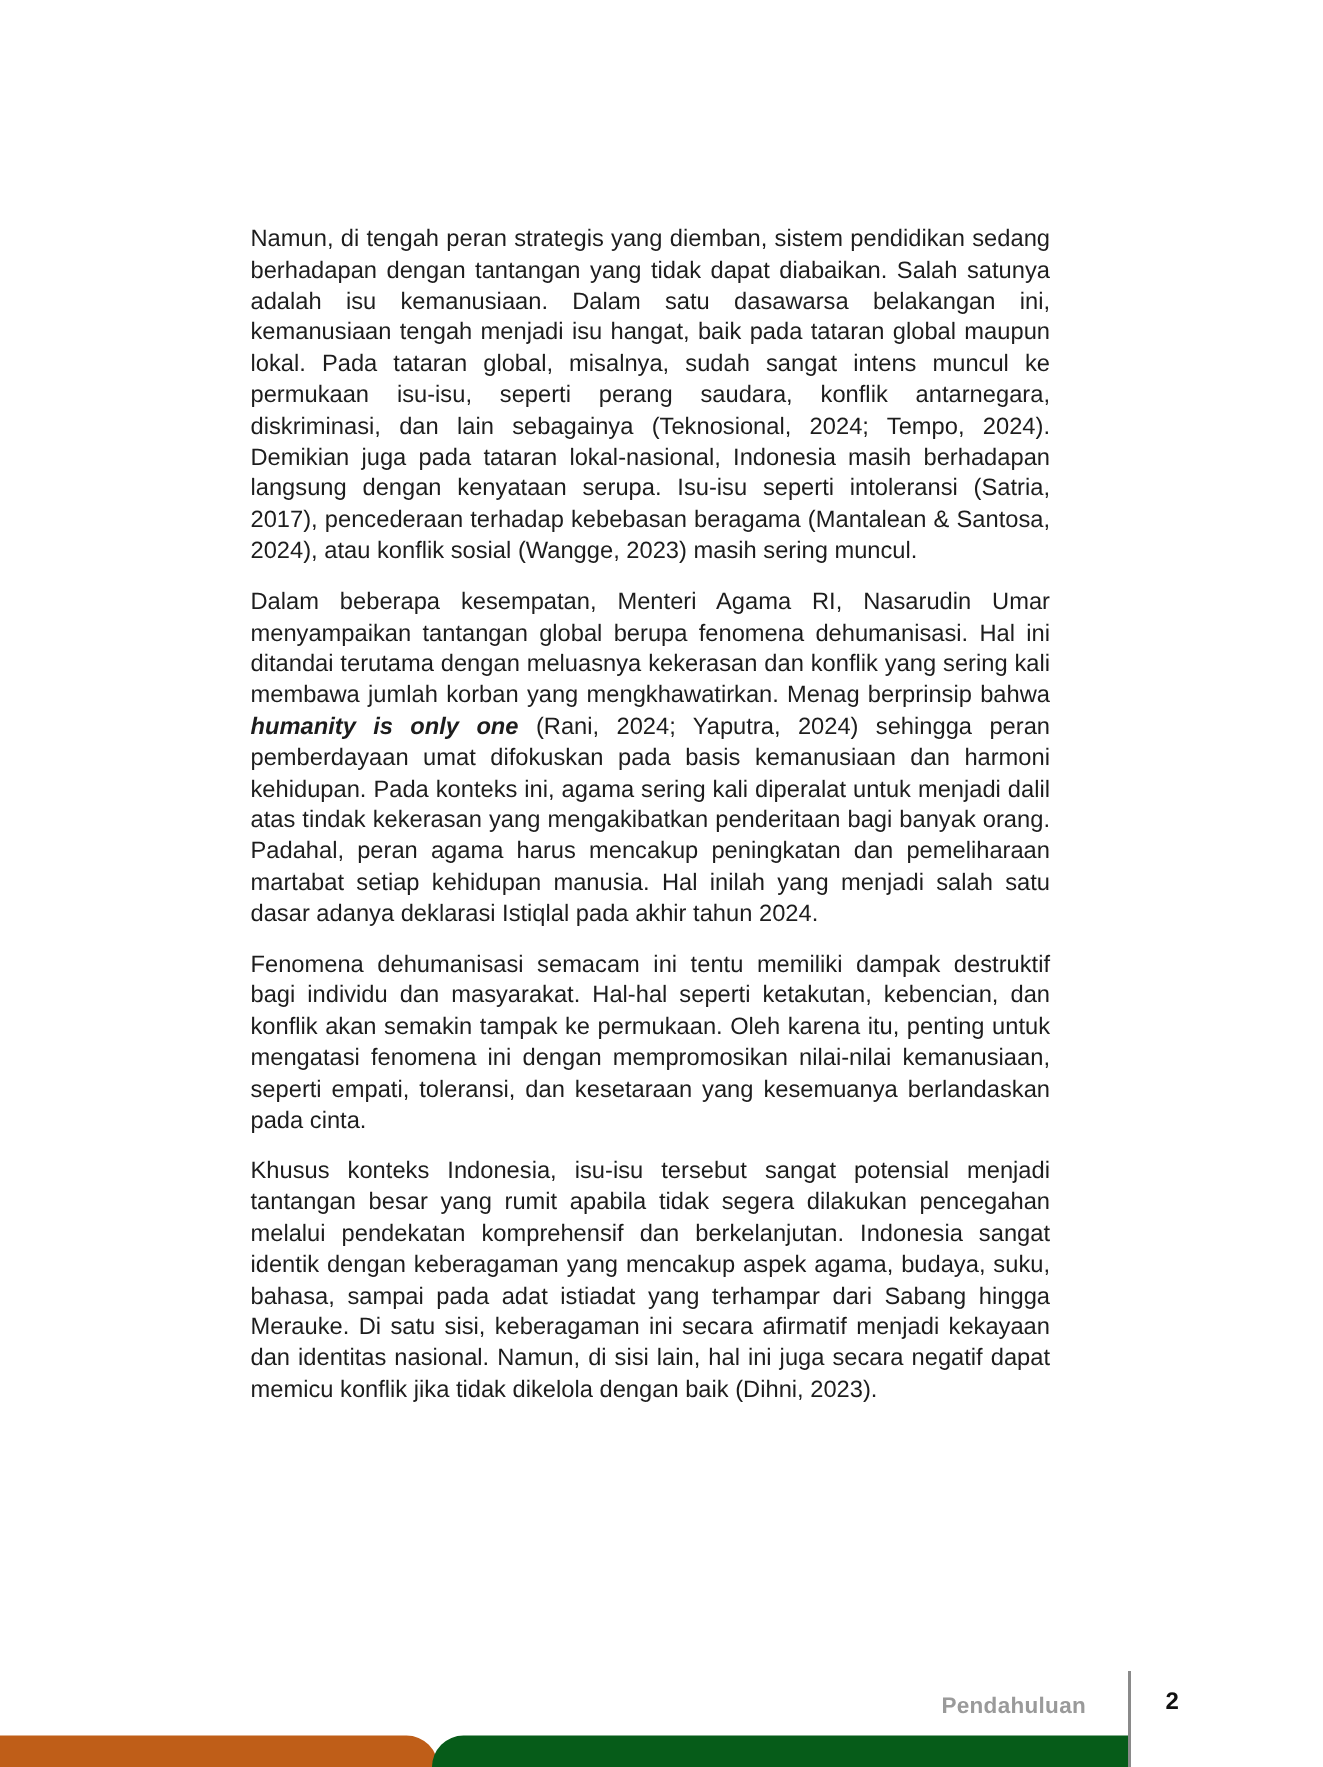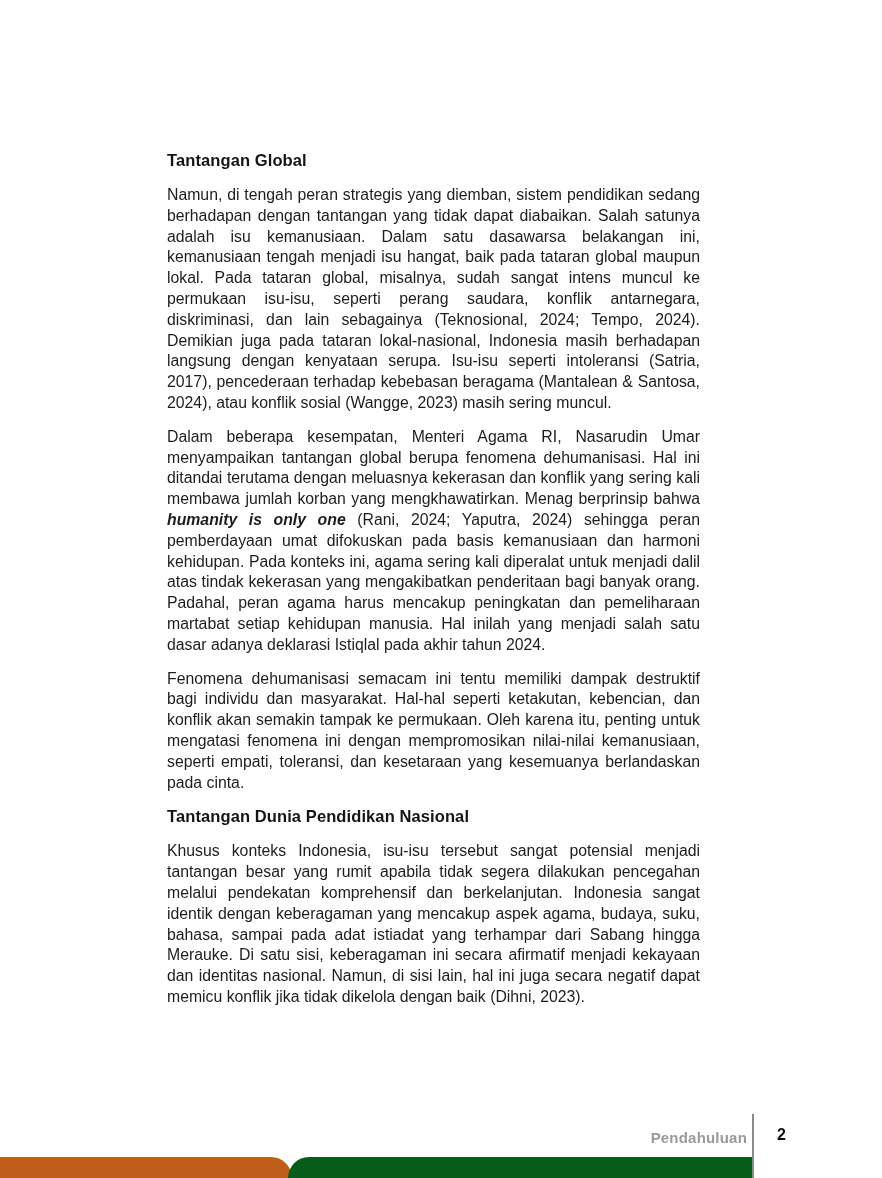--- a/index.html
+++ b/index.html
@@ -20,46 +20,44 @@
   .section-heading{
     font-size:16.5px;font-weight:bold;color:var(--heading-text);
     margin:0 0 14px 0;letter-spacing:0.1px;line-height:21px;
   }
   .para{
     font-size:15.8px;line-height:20.8px;color:var(--body-text);
     text-align:justify;text-justify:inter-word;margin:0 0 13px 0;
   }
   .para em{font-style:italic;font-weight:bold;}
   .footer-label{
-    position:absolute;top:1129px;right:135px;
+    position:absolute;top:1129px;right:158px;
     font-size:15px;font-weight:600;color:var(--footer-text);letter-spacing:0.2px;
   }
   .footer-rule{
     position:absolute;left:752px;top:1114px;width:2px;height:64px;
     background:var(--rule);z-index:3;
   }
   .footer-page{
     position:absolute;left:777px;top:1126px;
     font-size:16px;font-weight:bold;color:#111111;
   }
   .bar{position:absolute;bottom:0;height:21px;z-index:1;}
   .bar-orange{left:0;width:292px;background:var(--accent-orange);border-top-right-radius:26px;}
   .bar-green{left:288px;width:465px;background:var(--accent-green);border-top-left-radius:26px;z-index:2;}
 </style>
 </head>
 <body>
 
 <div class="page">
 
   <main class="body-text" id="content-root">
-      <h2 class="section-heading">Tantangan Global</h2>
       <p class="para"><span>Namun, di tengah peran strategis yang diemban, sistem pendidikan sedang berhadapan dengan tantangan yang tidak dapat diabaikan. Salah satunya adalah isu kemanusiaan. Dalam satu dasawarsa belakangan ini, kemanusiaan tengah menjadi isu hangat, baik pada tataran global maupun lokal. Pada tataran global, misalnya, sudah sangat intens muncul ke permukaan isu-isu, seperti perang saudara, konflik antarnegara, diskriminasi, dan lain sebagainya (Teknosional, 2024; Tempo, 2024). Demikian juga pada tataran lokal-nasional, Indonesia masih berhadapan langsung dengan kenyataan serupa. Isu-isu seperti intoleransi (Satria, 2017), pencederaan terhadap kebebasan beragama (Mantalean &amp; Santosa, 2024), atau konflik sosial (Wangge, 2023) masih sering muncul.</span></p>
       <p class="para"><span>Dalam beberapa kesempatan, Menteri Agama RI, Nasarudin Umar menyampaikan tantangan global berupa fenomena dehumanisasi. Hal ini ditandai terutama dengan meluasnya kekerasan dan konflik yang sering kali membawa jumlah korban yang mengkhawatirkan. Menag berprinsip bahwa </span><em>humanity is only one</em><span> (Rani, 2024; Yaputra, 2024) sehingga peran pemberdayaan umat difokuskan pada basis kemanusiaan dan harmoni kehidupan. Pada konteks ini, agama sering kali diperalat untuk menjadi dalil atas tindak kekerasan yang mengakibatkan penderitaan bagi banyak orang. Padahal, peran agama harus mencakup peningkatan dan pemeliharaan martabat setiap kehidupan manusia. Hal inilah yang menjadi salah satu dasar adanya deklarasi Istiqlal pada akhir tahun 2024.</span></p>
       <p class="para"><span>Fenomena dehumanisasi semacam ini tentu memiliki dampak destruktif bagi individu dan masyarakat. Hal-hal seperti ketakutan, kebencian, dan konflik akan semakin tampak ke permukaan. Oleh karena itu, penting untuk mengatasi fenomena ini dengan mempromosikan nilai-nilai kemanusiaan, seperti empati, toleransi, dan kesetaraan yang kesemuanya berlandaskan pada cinta.</span></p>
-      <h2 class="section-heading">Tantangan Dunia Pendidikan Nasional</h2>
       <p class="para"><span>Khusus konteks Indonesia, isu-isu tersebut sangat potensial menjadi tantangan besar yang rumit apabila tidak segera dilakukan pencegahan melalui pendekatan komprehensif dan berkelanjutan. Indonesia sangat identik dengan keberagaman yang mencakup aspek agama, budaya, suku, bahasa, sampai pada adat istiadat yang terhampar dari Sabang hingga Merauke. Di satu sisi, keberagaman ini secara afirmatif menjadi kekayaan dan identitas nasional. Namun, di sisi lain, hal ini juga secara negatif dapat memicu konflik jika tidak dikelola dengan baik (Dihni, 2023).</span></p>
     </main>
 
   <span class="footer-label">Pendahuluan</span>
 
   <div class="footer-rule"></div>
 
   <span class="footer-page">2</span>
 
   <div class="bar bar-orange"></div>

